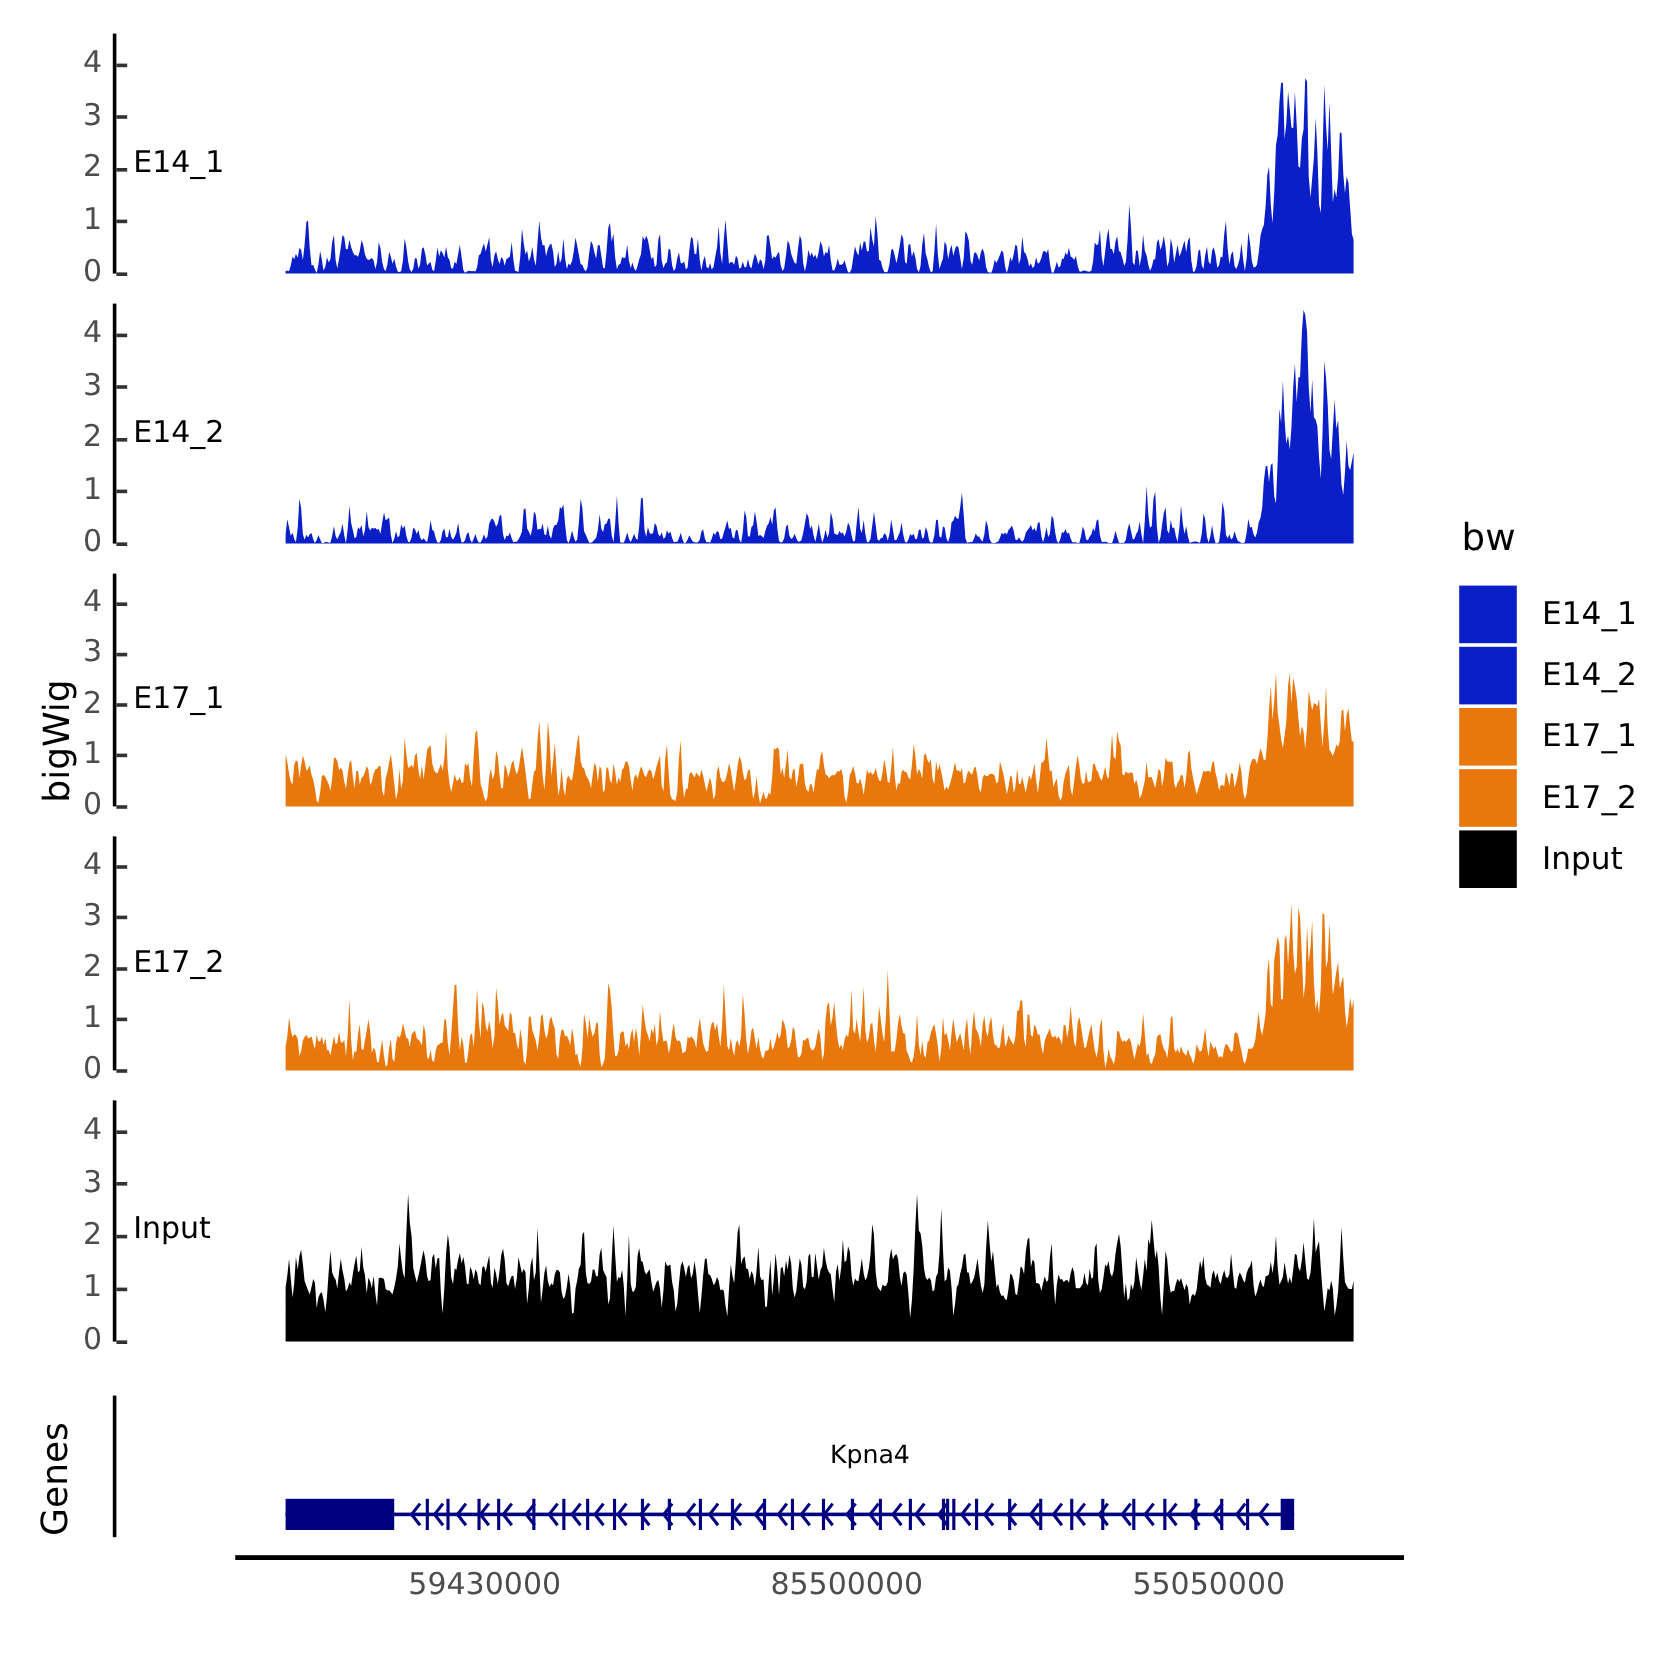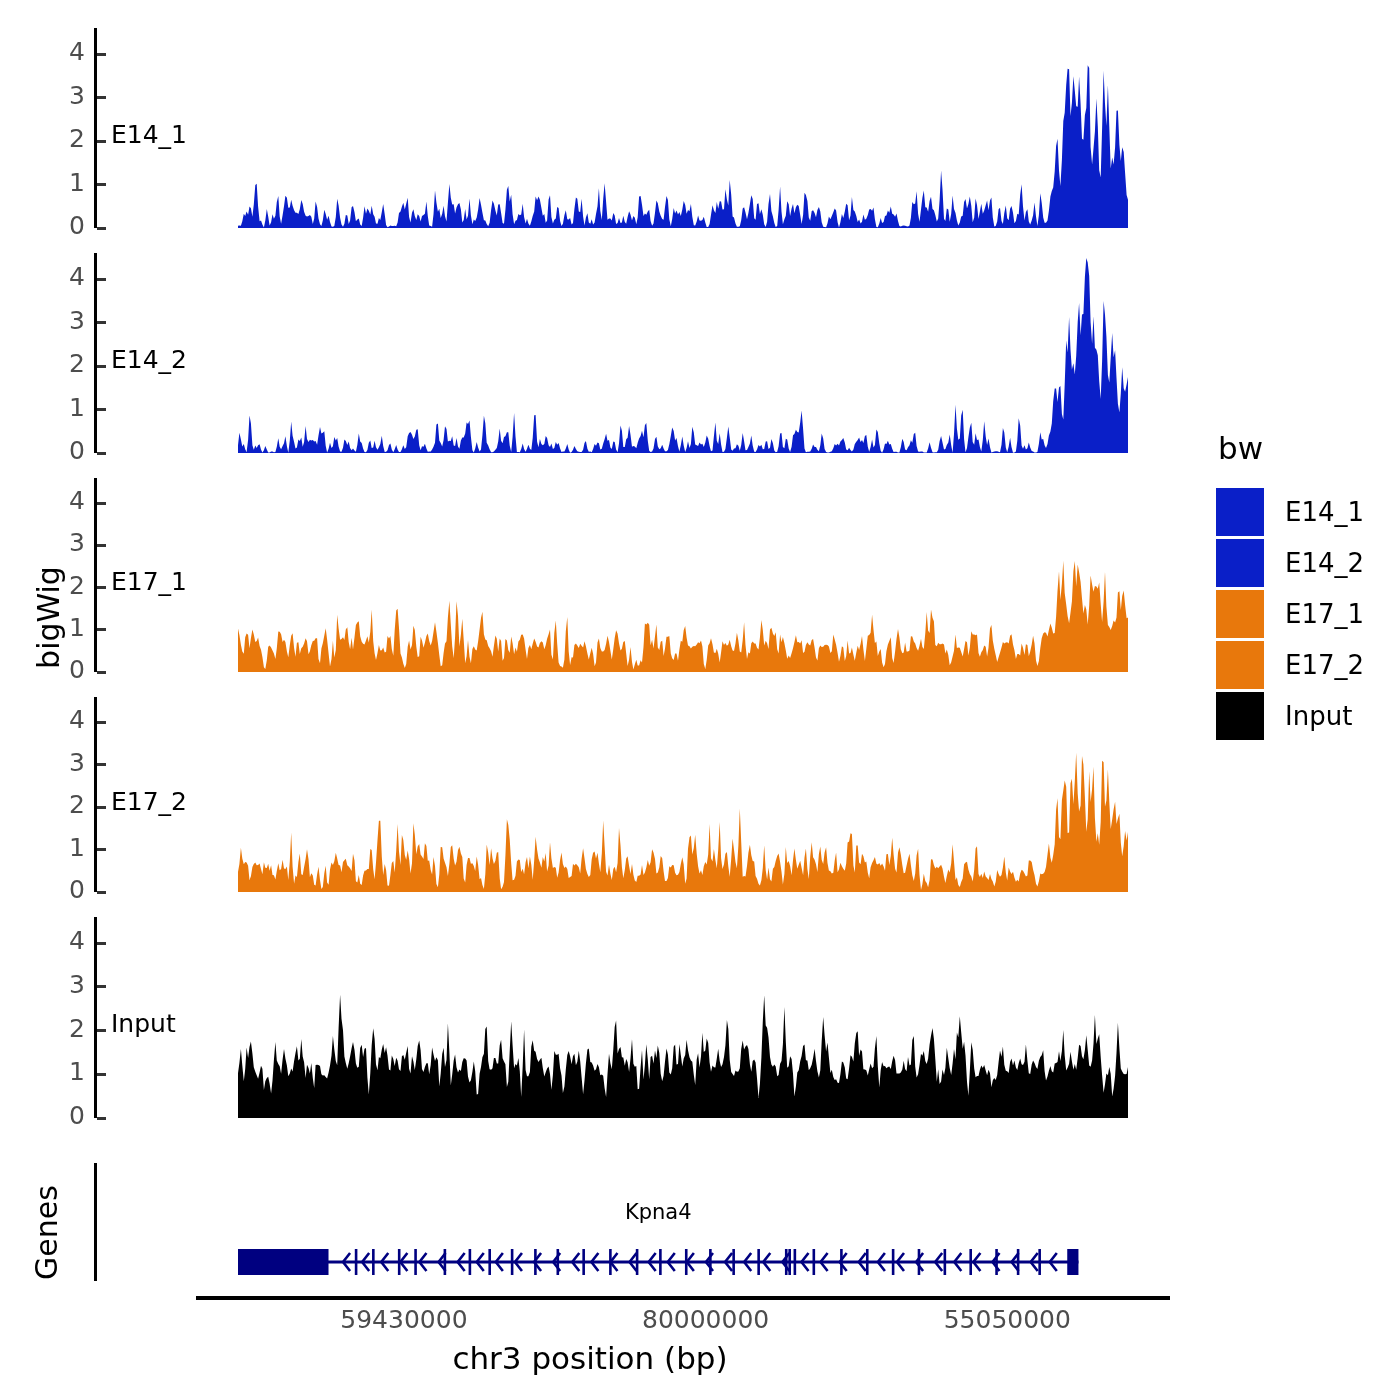--- a/index.html
+++ b/index.html
@@ -56,21 +56,21 @@
   #xaxis-title{
     position:absolute;top:1340px;left:0;width:1180px;text-align:center;
     font-size:31px;color:#000;
   }
 
   
   #gene-spine{
     position:absolute;left:94px;top:1163px;width:3px;height:118px;background:#000;
   }
   #gene-name{
-    position:absolute;font-size:21px;color:#000;text-align:center;
+    position:absolute;font-size:21px;color:#000;text-align:right;
     width:200px;
   }
 
   
   #legend{position:absolute;left:1216px;top:430px;}
   #legend-title{
     font-size:31px;color:#000;margin:0 0 22px 2px;
   }
   .legend-row{
     display:flex;align-items:center;height:48px;margin-bottom:3px;
@@ -244,24 +244,23 @@
         <rect x="1038.3600000000001" y="1249" width="2.6" height="26" fill="#000080"></rect>
         <rect x="238" y="1249" width="90.50999999999999" height="26" fill="#000080"></rect>
         <rect x="1067.244" y="1249" width="11.205999999999904" height="26" fill="#000080"></rect>
       </svg>
     </div>
   <div id="gene-name" style="left: 558.225px; top: 1200px;">Kpna4</div>
 
   <div id="xaxis-line"></div>
   <div id="xticks-container">
       <div class="xticklabel" style="left: 293.932px;">59430000</div>
-      <div class="xticklabel" style="left: 595.627px;">80000000</div>
+      <div class="xticklabel" style="left: 595.627px;">85500000</div>
       <div class="xticklabel" style="left: 897.322px;">55050000</div>
     </div>
-  <div id="xaxis-title">chr3 position (bp)</div>
 
   <div id="legend">
     <div id="legend-title">bw</div>
     <div id="legend-items">
         <div class="legend-row">
           <div class="legend-swatch" style="background: rgb(10, 31, 200);"></div>
           <div class="legend-label">E14_1</div>
         </div>
         <div class="legend-row">
           <div class="legend-swatch" style="background: rgb(10, 31, 200);"></div>

